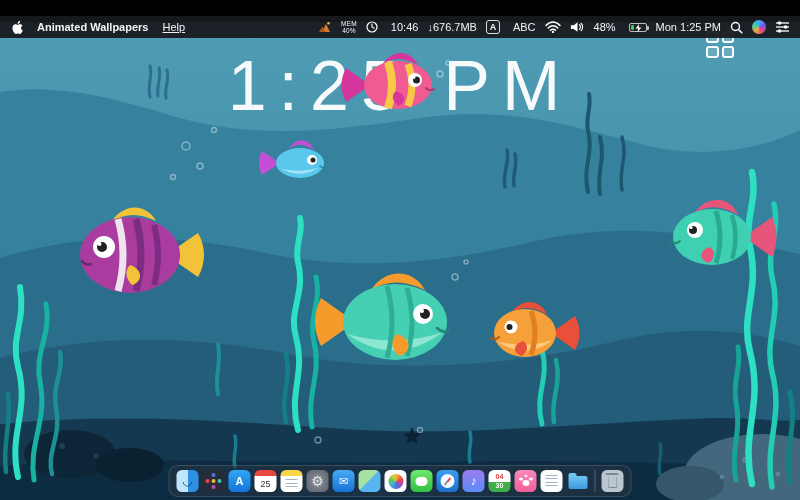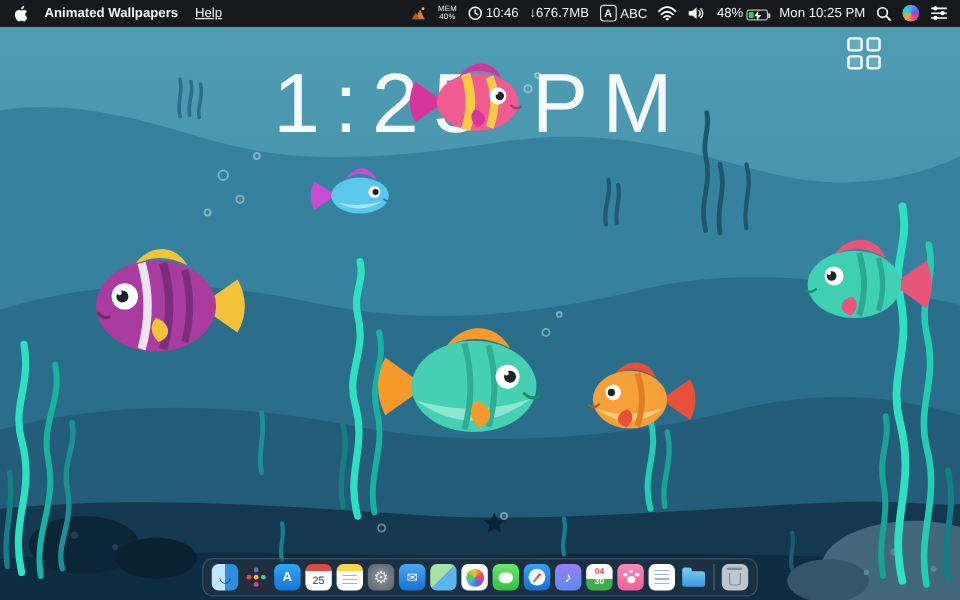--- a/index.html
+++ b/index.html
@@ -2,33 +2,33 @@
 <html><head>
 <meta charset="utf-8">
 <style>
   * { margin:0; padding:0; box-sizing:border-box; }
   html,body { width:800px; height:500px; overflow:hidden; background:#000; }
   body { font-family:"Liberation Sans", sans-serif; }
   .screen { position:relative; width:800px; height:500px; overflow:hidden; }
 
   
   .menubar {
-    position:absolute; top:0; left:0; width:800px; height:22px;
+    position:absolute; top:16px; left:0; width:800px; height:22px;
     background:rgba(24,25,29,0.94); color:#f3f3f5;
     display:flex; align-items:center; justify-content:space-between;
     padding:0 10px; font-size:11px; z-index:50;
   }
   .mb-left, .mb-right { display:flex; align-items:center; height:22px; }
   .mb-left > * { margin-right:14px; }
   .mb-right > * { margin-left:9px; display:flex; align-items:center; }
   .mb-app { font-weight:bold; }
   .mb-item { font-weight:normal;text-decoration:underline; }
   .mi { display:block; }
   .mem-badge { display:flex; flex-direction:column; align-items:center; font-size:6.5px; line-height:7px; letter-spacing:.2px; }
-  .status-group { display:flex; align-items:flex-end; gap:3px; }
+  .status-group { display:flex; align-items:center; gap:13px; }
   .input-box {
     border:1px solid rgba(255,255,255,.85); border-radius:3px;
     width:14px; height:14px; display:flex; align-items:center; justify-content:center;
     font-size:9px; font-weight:bold;
   }
   .bat { width:18px; height:9px; border:1px solid rgba(255,255,255,.7); border-radius:2px; position:relative; }
   .bat::after { content:""; position:absolute; right:-3px; top:2px; width:2px; height:4px; background:rgba(255,255,255,.7); border-radius:0 1px 1px 0; }
   .bat-fill { position:absolute; left:1px; top:1px; bottom:1px; width:22%; background:#30d158; border-radius:1px; }
   .bat-bolt { position:absolute; left:5px; top:0; }
   .siri-orb { width:14px; height:14px; border-radius:50%;
@@ -151,21 +151,21 @@
       <span class="status-group">
         <span>48%</span>
         <span class="bat">
           <span class="bat-fill"></span>
           <svg class="bat-bolt" width="7" height="8" viewBox="0 0 7 8">
             <polygon points="4,0 0.5,4.5 3,4.5 2.6,8 6.4,3.4 3.8,3.4" fill="#fff"></polygon>
           </svg>
         </span>
       </span>
 
-      <span>Mon 10:25 PM</span>
+      <span>Mon 1:25 PM</span>
 
       <svg class="mi" width="13" height="13" viewBox="0 0 15 15">
         <circle cx="6.3" cy="6.3" r="4.6" fill="none" stroke="#fff" stroke-width="1.6"></circle>
         <line x1="9.8" y1="9.8" x2="13.6" y2="13.6" stroke="#fff" stroke-width="1.8" stroke-linecap="round"></line>
       </svg>
 
       <span class="siri-orb"></span>
 
       <svg class="mi" width="15" height="12" viewBox="0 0 15 12">
         <line x1="1" y1="2" x2="14" y2="2" stroke="#fff" stroke-width="1.3"></line>

